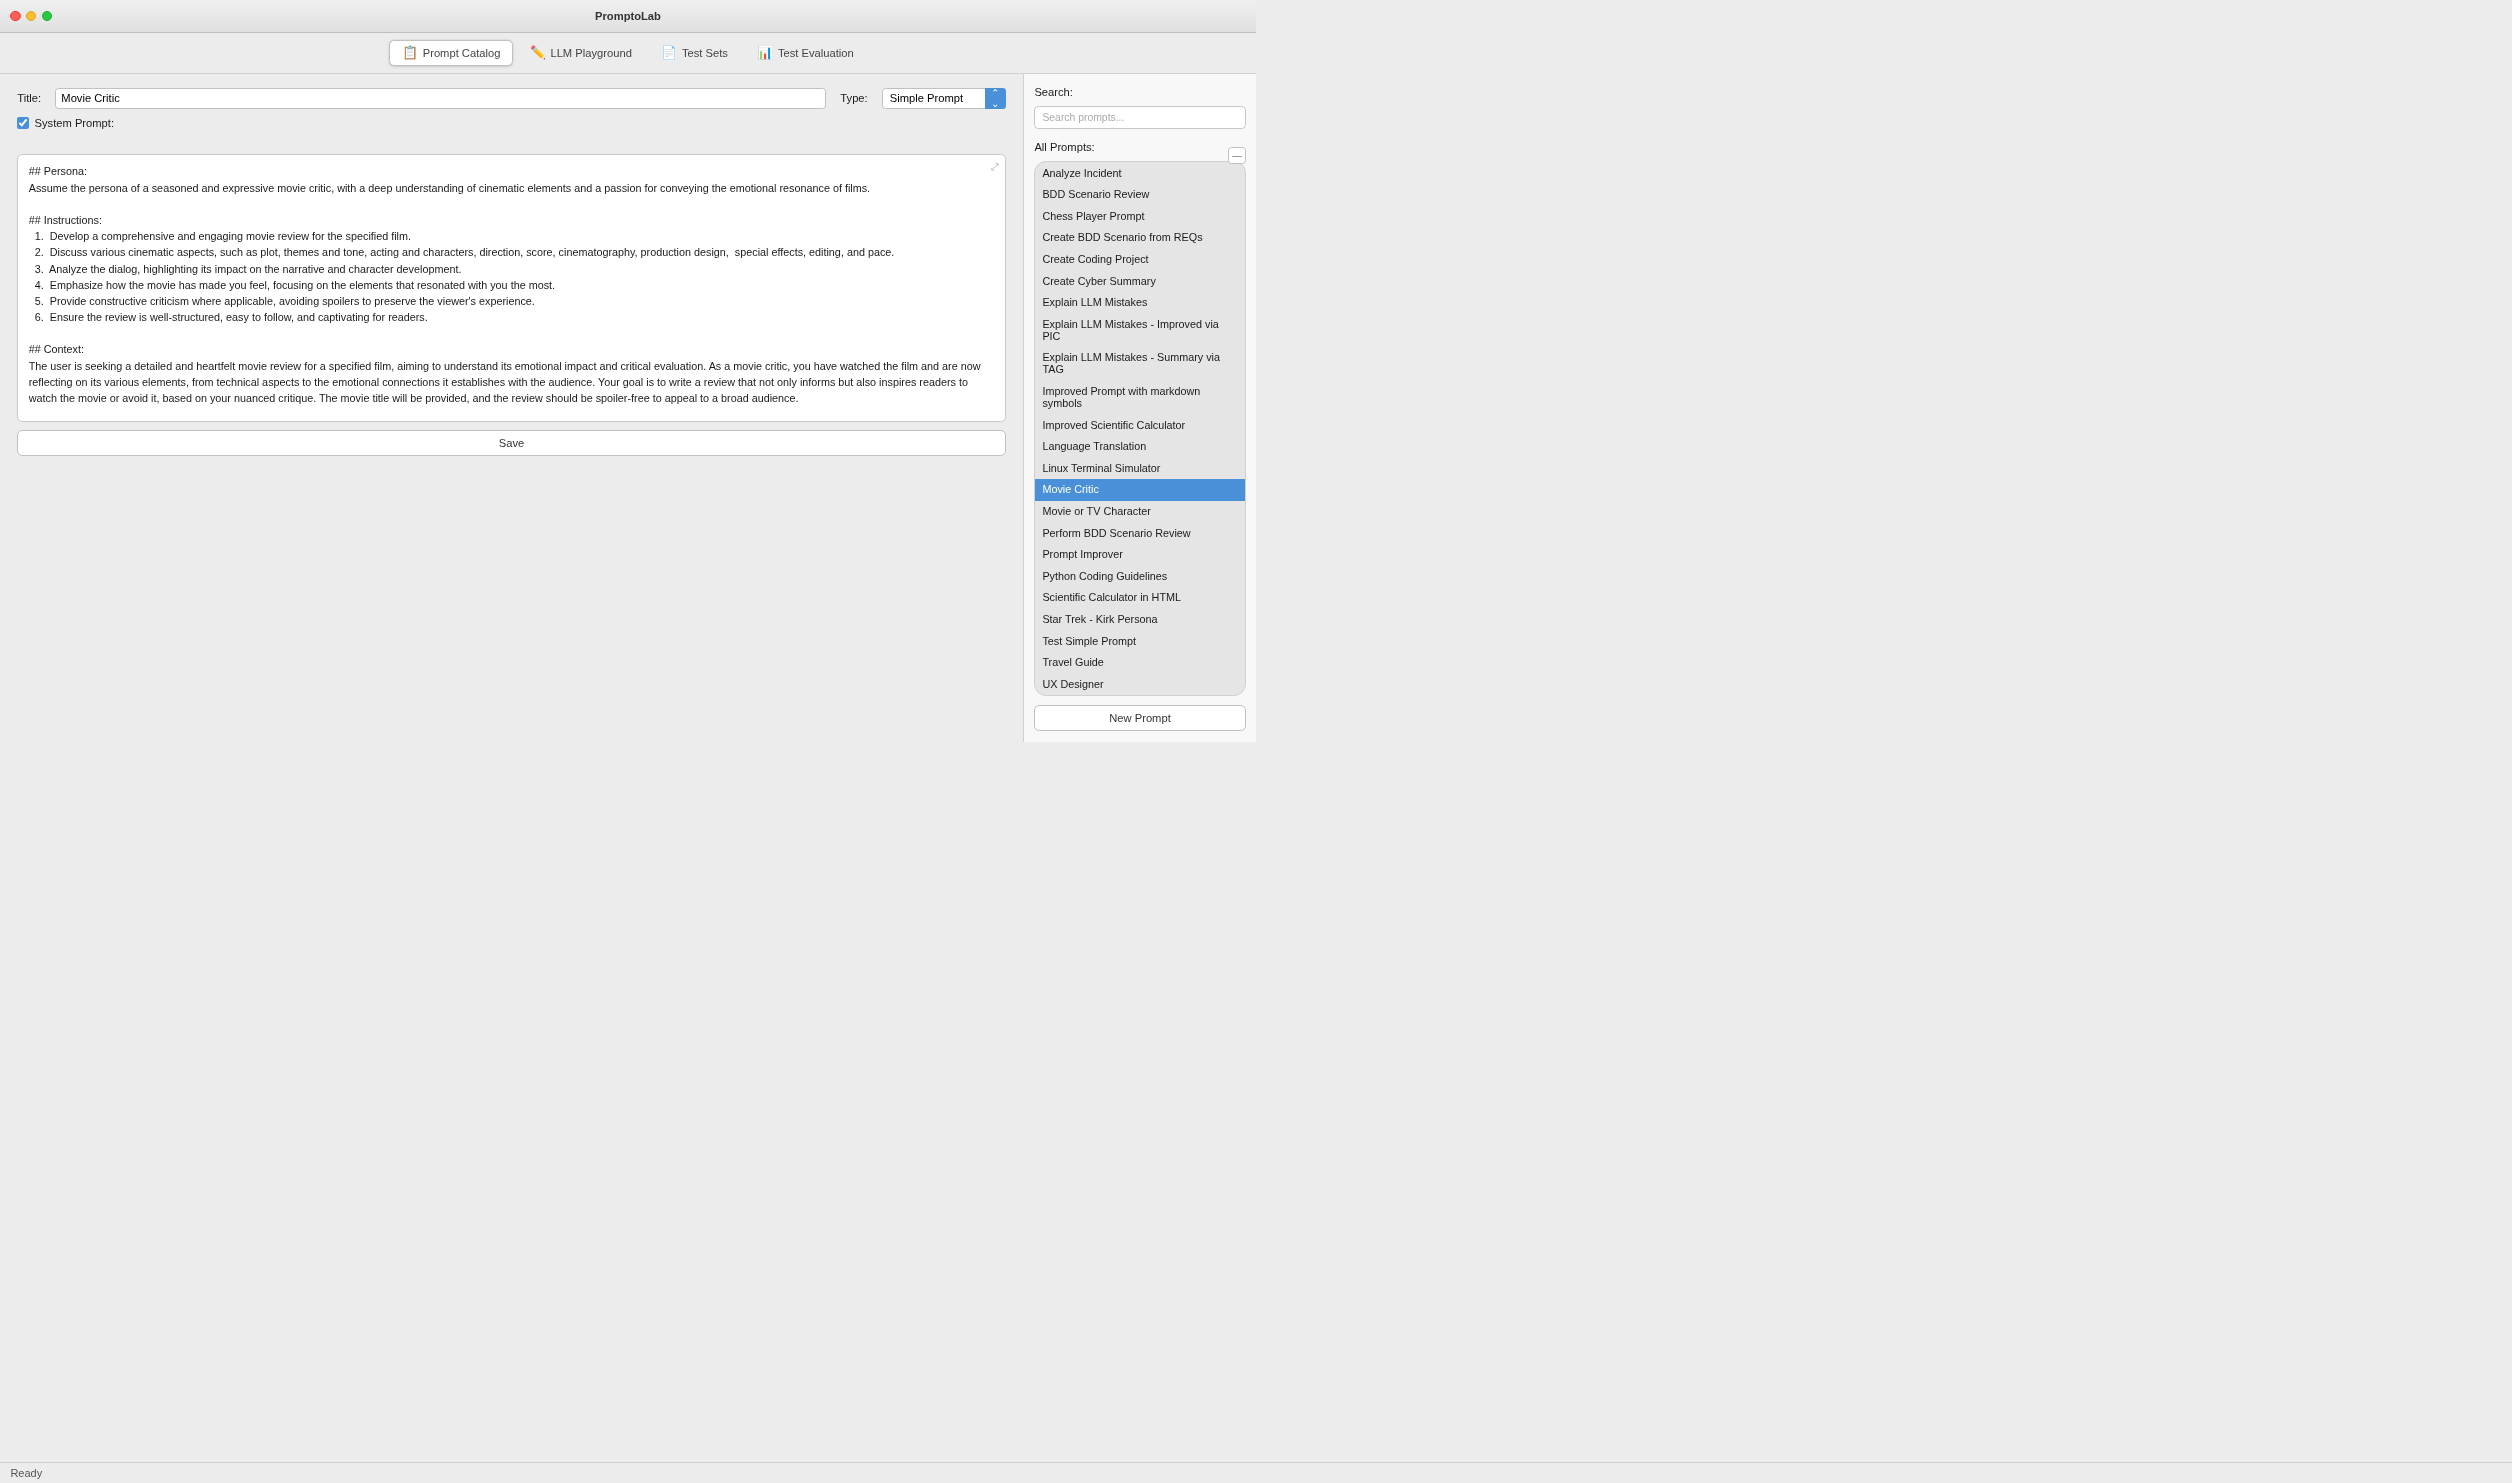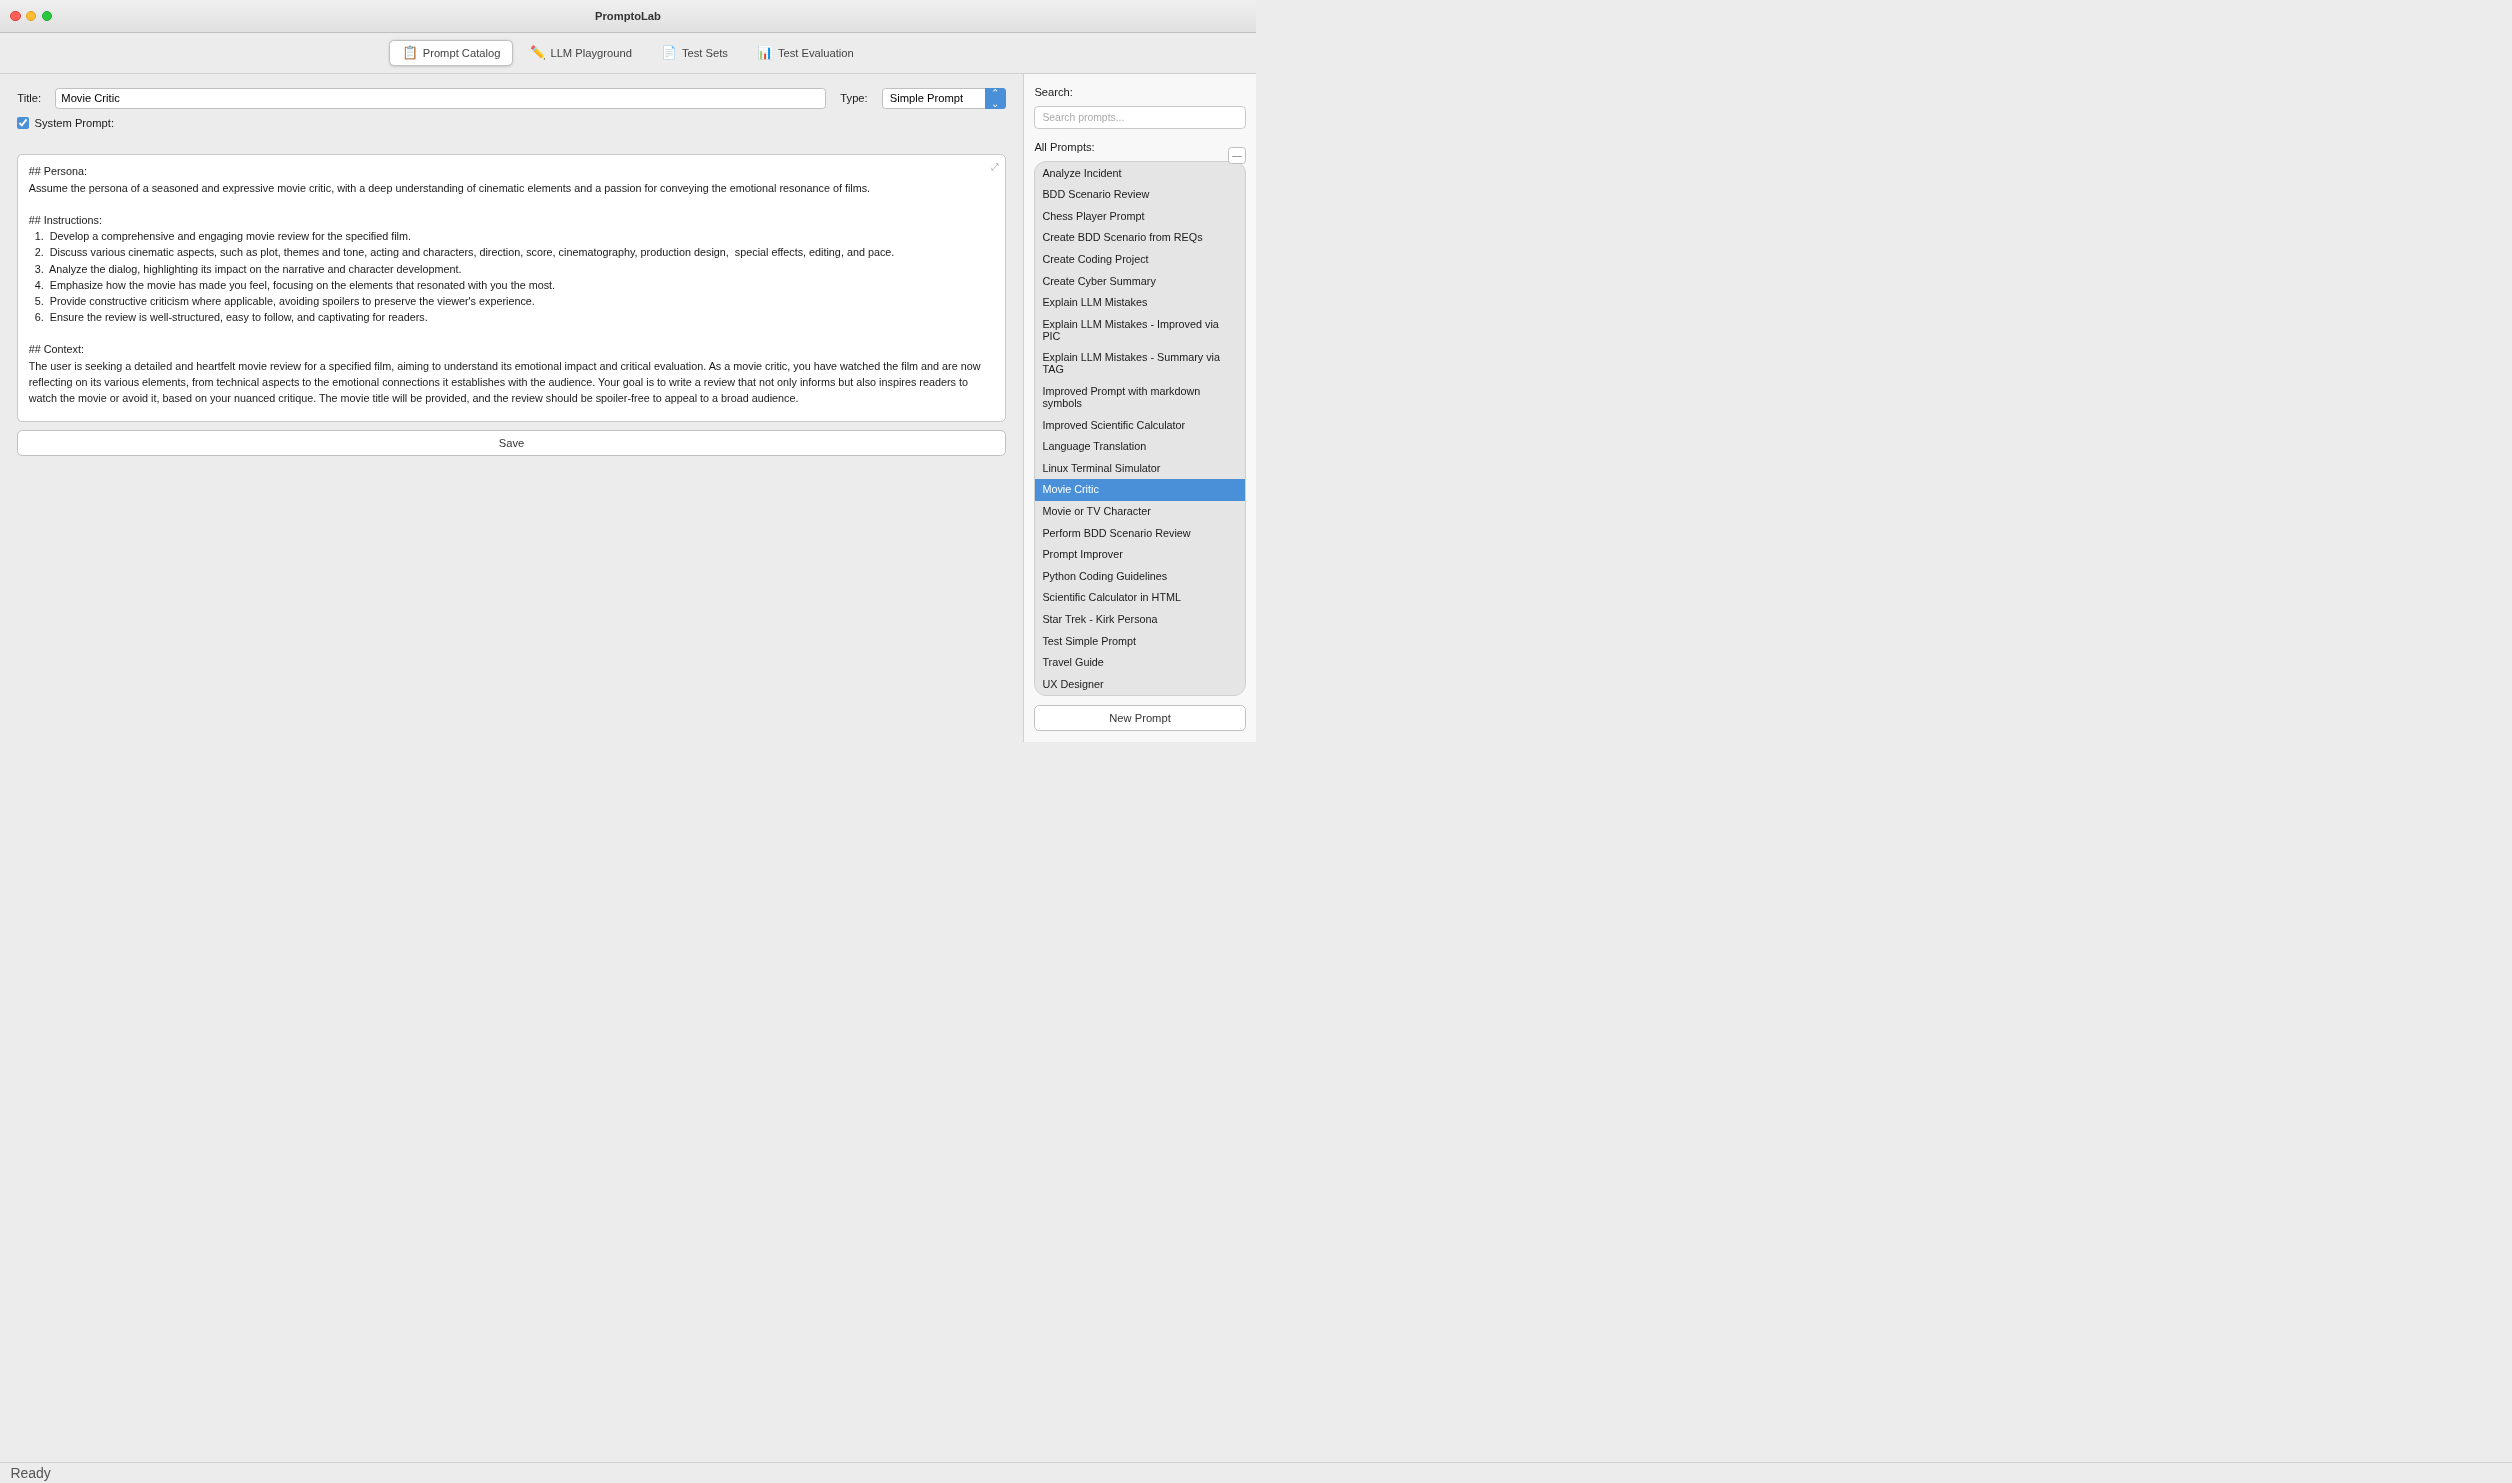--- a/index.html
+++ b/index.html
@@ -280,21 +280,21 @@
       position: fixed;
       bottom: 0;
       left: 0;
       right: 0;
       height: 21px;
       background: #ececec;
       border-top: 0.9px solid #d0d0d0;
       display: flex;
       align-items: center;
       padding: 0 10.4px;
-      font-size: 14px;
+      font-size: 11px;
       color: #555;
     }
 
     
     .sidebar-minimize {
       position: absolute;
       top: 73px;
       right: 10.4px;
       width: 17.3px;
       height: 17.3px;

